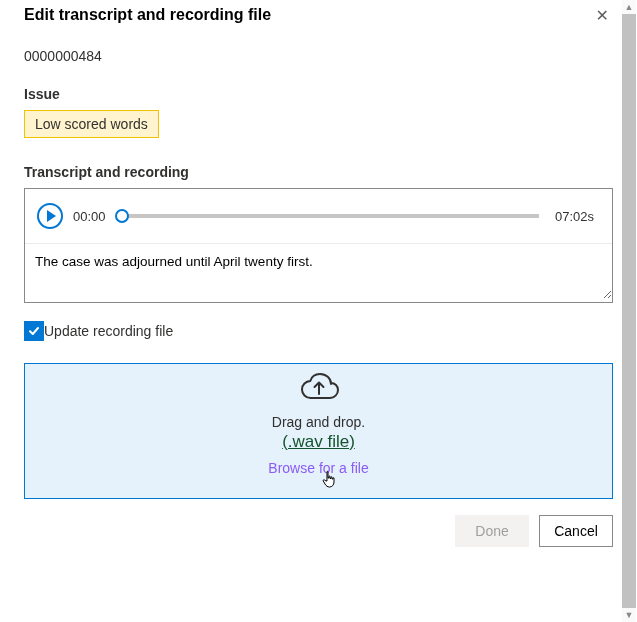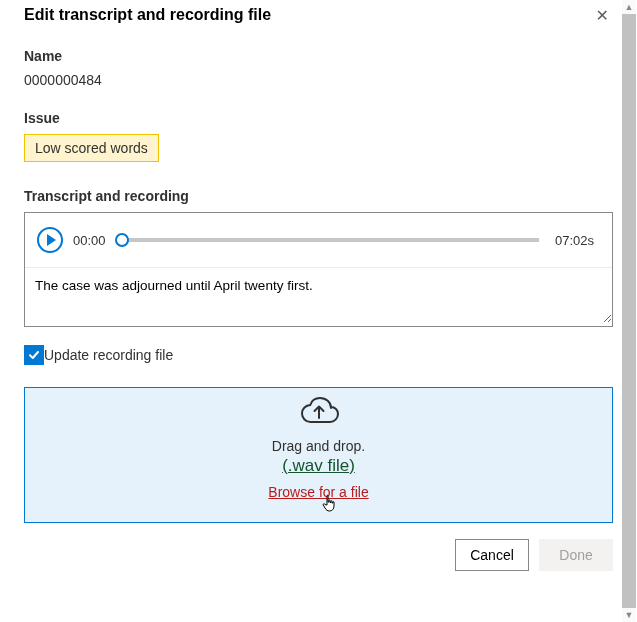--- a/index.html
+++ b/index.html
@@ -158,22 +158,21 @@
       color: #323130;
       margin-bottom: 2px;
     }
     .drop-sub {
       font-size: 17px;
       color: #14532d;
       margin-bottom: 8px;
       text-decoration: underline;
     }
     .browse-link {
-      color: #b91c1c;
-      text-decoration: underline;
+      color: #8b5cf6;
       font-size: 14px;
       cursor: pointer;
     }
     .cursor-hand {
       position: absolute;
       left: 50%;
       bottom: 8px;
       transform: translateX(2px);
       pointer-events: none;
     }
@@ -229,21 +228,20 @@
 <body>
 
 <div class="dialog">
   <div class="header">
     <h1 class="title">Edit transcript and recording file</h1>
     <button class="close-btn">
       <span>✕</span>
     </button>
   </div>
 
-  <label class="field-label">Name</label>
   <div class="field-value">0000000484</div>
 
   <label class="field-label">Issue</label>
   <div>
     <span class="issue-tag">Low scored words</span>
   </div>
 
   <label class="field-label">Transcript and recording</label>
   <div class="player-box">
     <div class="player-controls">
@@ -276,22 +274,22 @@
     </svg>
     <div class="drop-line">Drag and drop.</div>
     <div class="drop-sub">(.wav file)</div>
     <a class="browse-link">Browse for a file</a>
     <svg class="cursor-hand" width="18" height="20" viewBox="0 0 18 20">
       <path d="M6 2 C6 1 7 1 7 2 L7 8 L8 8 L8 6.5 C8 5.7 9 5.7 9 6.5 L9 8.5 L10 8.5 L10 7.3 C10 6.5 11 6.5 11 7.3 L11 9 L12 9 L12 8.2 C12 7.5 13 7.5 13 8.2 L13 12 C13 15 11 17 8.5 17 C6.5 17 5.3 16 4 14 L2.3 11 C1.8 10.2 2.7 9.4 3.4 9.9 L5 11 L6 11 Z" fill="#fff" stroke="#000" stroke-width="1"></path>
     </svg>
   </div>
 
   <div class="footer">
+    <button class="btn btn-primary" disabled="">Done</button>
     <button class="btn">Cancel</button>
-    <button class="btn btn-primary" disabled="">Done</button>
   </div>
 </div>
 
 <div class="scrollbar">
   <div class="scroll-btn">
     <span>▲</span>
   </div>
   <div class="scroll-thumb"></div>
   <div class="scroll-btn">
     <span>▼</span>

